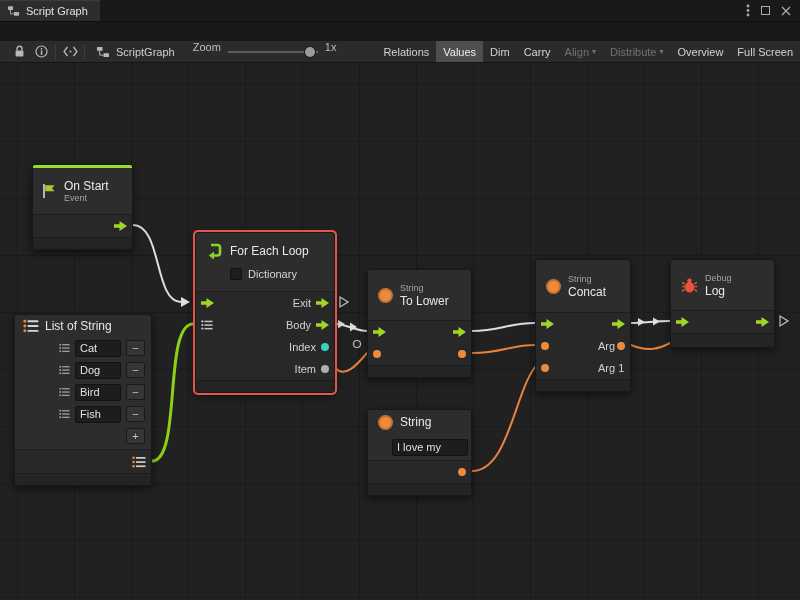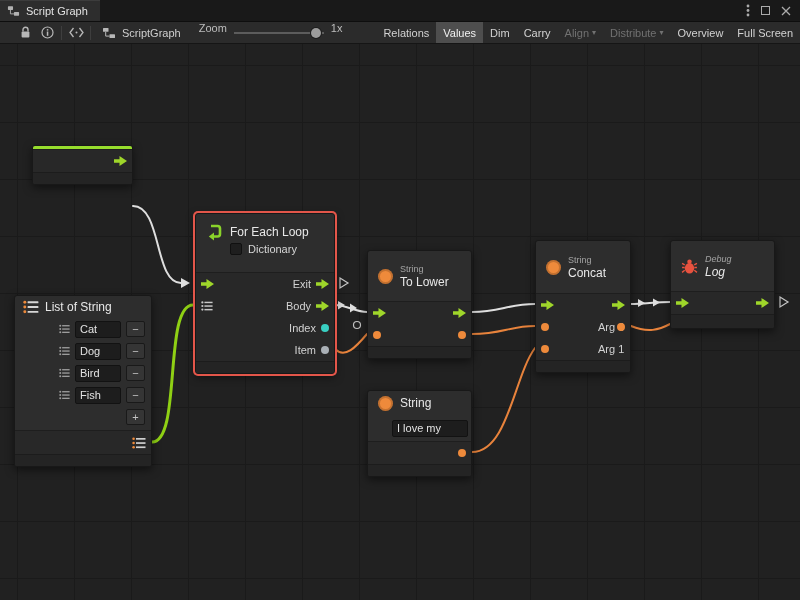--- a/index.html
+++ b/index.html
@@ -7,21 +7,21 @@
   body { font-family:"Liberation Sans","DejaVu Sans",sans-serif; background:#191919; }
   #app { position:relative; width:800px; height:600px; }
 
   
   .titlebar { height:22px; background:#191919; display:flex; align-items:stretch; border-bottom:1px solid #0e0e0e; }
   .tab { display:flex; align-items:center; gap:6px; background:#2d2d2d; padding:0 12px 0 7px; font-size:11px; color:#e2e2e2; border-top:1px solid #3c3c3c; }
   .win-controls { margin-left:auto; display:flex; align-items:center; gap:11px; padding-right:9px; }
   .wc-box { width:9px; height:9px; border:1px solid #ababab; display:inline-block; }
 
   
-  .toolbar { height:22px; background:#2b2b2b; display:flex; align-items:center; font-size:11px; color:#c8c8c8; border-bottom:1px solid #151515; padding-left:14px; }
+  .toolbar { height:22px; background:#2b2b2b; display:flex; align-items:center; font-size:11px; color:#c8c8c8; border-bottom:1px solid #151515; padding-left:8px;margin-top:19px; }
   .iconbtn { width:22px; height:22px; display:flex; align-items:center; justify-content:center; }
   .sep { width:1px; height:14px; background:#3e3e3e; margin:0 3px; }
   .crumb { display:flex; align-items:center; gap:6px; padding:0 8px; height:22px; color:#cfcfcf; }
   .zoomwrap { display:flex; align-items:flex-start; gap:7px; margin-left:10px; color:#bdbdbd; }
   .slider { position:relative; width:90px; height:22px; }
   .slider .track { position:absolute; top:10px; left:0; right:0; height:2px; background:#5c5c5c; }
   .slider .handle { position:absolute; top:6px; right:3px; width:10px; height:10px; border-radius:50%; background:#9c9c9c; box-shadow:0 0 0 1px #1c1c1c; }
   .tb-right { margin-left:auto; display:flex; height:100%; }
   .tbtn { height:100%; display:flex; align-items:center; padding:0 7px; color:#d2d2d2; white-space:nowrap; }
   .tbtn.active { background:#4e4e4e; color:#f0f0f0; }
@@ -57,21 +57,21 @@
   .lrow { height:22px; display:flex; align-items:center; gap:5px; padding:0 6px 0 44px; }
   .lrow input, .litfield { width:46px; height:17px; background:#1d1d1d; border:1px solid #121212; border-radius:2px; color:#e2e2e2; font-size:11px; padding:0 4px; font-family:inherit; }
   .sq { width:19px; height:16px; background:#353535; border:1px solid #191919; border-radius:2px; color:#c4c4c4; font-size:11px; line-height:14px; text-align:center; }
   .lrow .sq { margin-left:auto; }
   .lrow.plusrow { padding:0 6px; justify-content:flex-end; }
   .orow { height:24px; position:relative; border-top:1px solid #1e1e1e; margin-top:2px; background:#282828; }
 
   
   .fe-hdr { height:58px; padding:8px 8px 0; }
   .fe-line1 { display:flex; align-items:center; gap:6px; }
-  .fe-line2 { display:flex; align-items:center; gap:6px; margin:1px 0 0 26px; }
+  .fe-line2 { display:flex; align-items:center; gap:6px; margin:7px 0 0 26px; }
   .checkbox { width:12px; height:12px; background:#1e1e1e; border:1px solid #101010; border-radius:2px; }
   .optlabel { font-size:11px; color:#d6d6d6; }
 
   
   .lit-hdr1 { height:24px; display:flex; align-items:center; gap:7px; padding:0 10px; }
   .lit-hdr2 { height:26px; display:flex; align-items:center; padding:0 10px 0 24px; }
   .litfield { width:76px; }
 </style>
 </head>
 <body>
@@ -183,20 +183,30 @@
 
       <path d="M631,282 C648,289 659,286 670,280" stroke="#e8833c" stroke-width="2" fill="none" stroke-linecap="round"></path>
 
       <polygon points="340,234 348,239 340,244" fill="none" stroke="#c8c8c8" stroke-width="1.2"></polygon>
       <polygon points="780,253 788,258 780,263" fill="none" stroke="#c8c8c8" stroke-width="1.2"></polygon>
       <circle cx="357" cy="281" r="3.5" fill="none" stroke="#c0c0c0" stroke-width="1.2"></circle>
     </svg>
 
     <div class="node" style="left:32px; top:101px; width:101px;">
       <div class="accent"></div>
+      <div class="hdr" style="height:46px; padding:0 8px;">
+        <svg width="16" height="16" viewBox="0 0 16 16">
+          <rect x="2.2" y="1" width="1.6" height="14" fill="#d8d8d8"></rect>
+          <path d="M4.2 2.2 H13.5 L11 5.2 L13.5 8.2 H4.2 Z" fill="#aac836"></path>
+        </svg>
+        <div class="tcol">
+          <span class="title">On Start</span>
+          <span class="cat">Event</span>
+        </div>
+      </div>
       <div class="ports">
         <div class="prow">
           <span class="pr">
             <svg width="13" height="10" viewBox="0 0 13 10">
                 <path d="M0 3.2h5.5V0L13 5 5.5 10V6.8H0z" fill="#9fd62a"></path>
               </svg>
           </span>
         </div>
       </div>
       <div class="footer"></div>
@@ -426,21 +436,21 @@
         <div class="prow">
           <span class="pl">
             <span class="dot orange"></span>
             <span class="plabel">Arg 1</span>
           </span>
         </div>
       </div>
       <div class="footer"></div>
     </div>
 
-    <div class="node" style="left:670px; top:196px; width:105px;font-style:italic;">
+    <div class="node" style="left:670px; top:196px; width:105px;">
       <div class="hdr" style="height:50px;">
         <svg width="17" height="17" viewBox="0 0 16 16">
           <g stroke="#e8523f" stroke-width="1.3" fill="none">
             <path d="M3.5 6.5 L1 5 M3.5 9 H1 M3.5 11.5 L1 13.5 M12.5 6.5 L15 5 M12.5 9 H15 M12.5 11.5 L15 13.5"></path>
           </g>
           <circle cx="8" cy="3.6" r="2.1" fill="#e8523f"></circle>
           <ellipse cx="8" cy="9.6" rx="4.4" ry="5" fill="#e8523f"></ellipse>
         </svg>
         <div class="tcol">
           <span class="cat">Debug</span>

